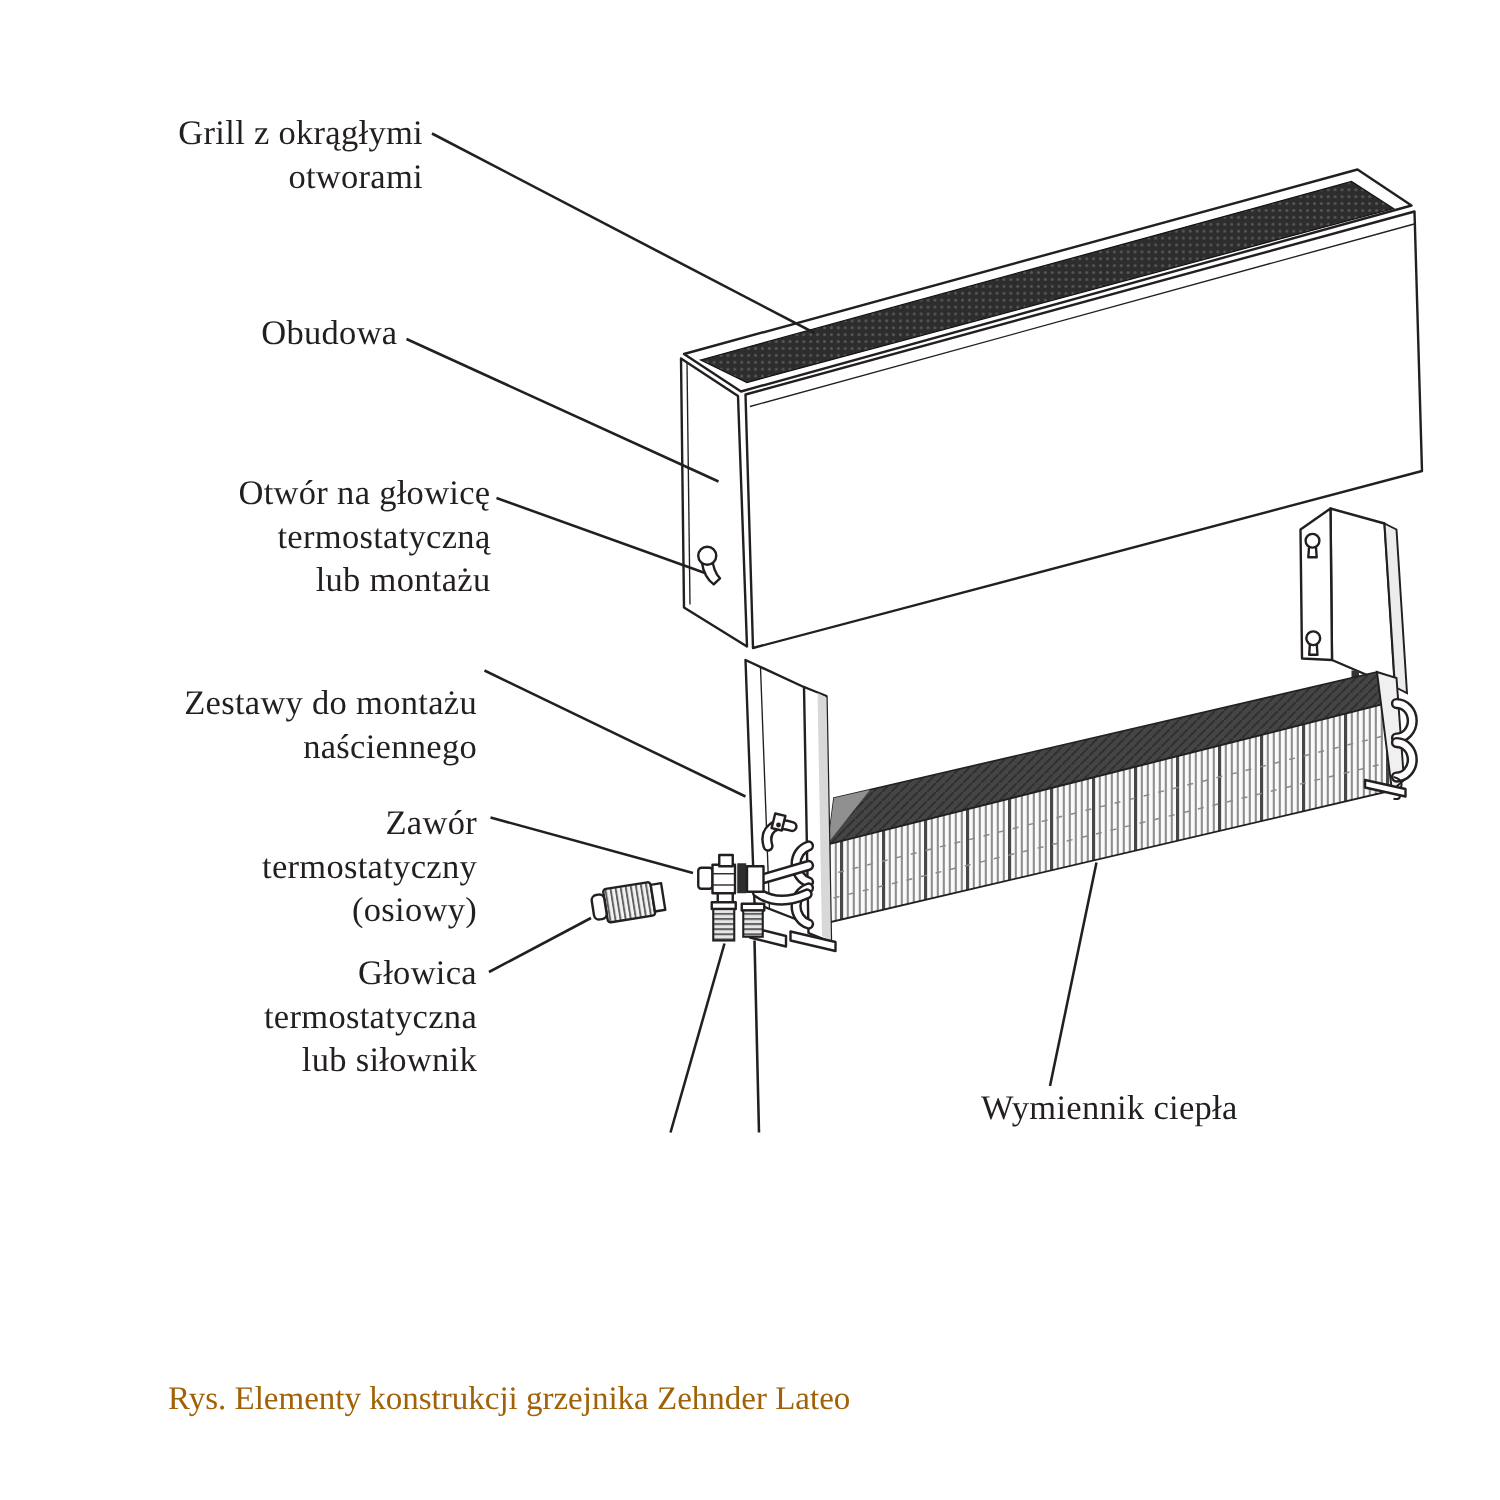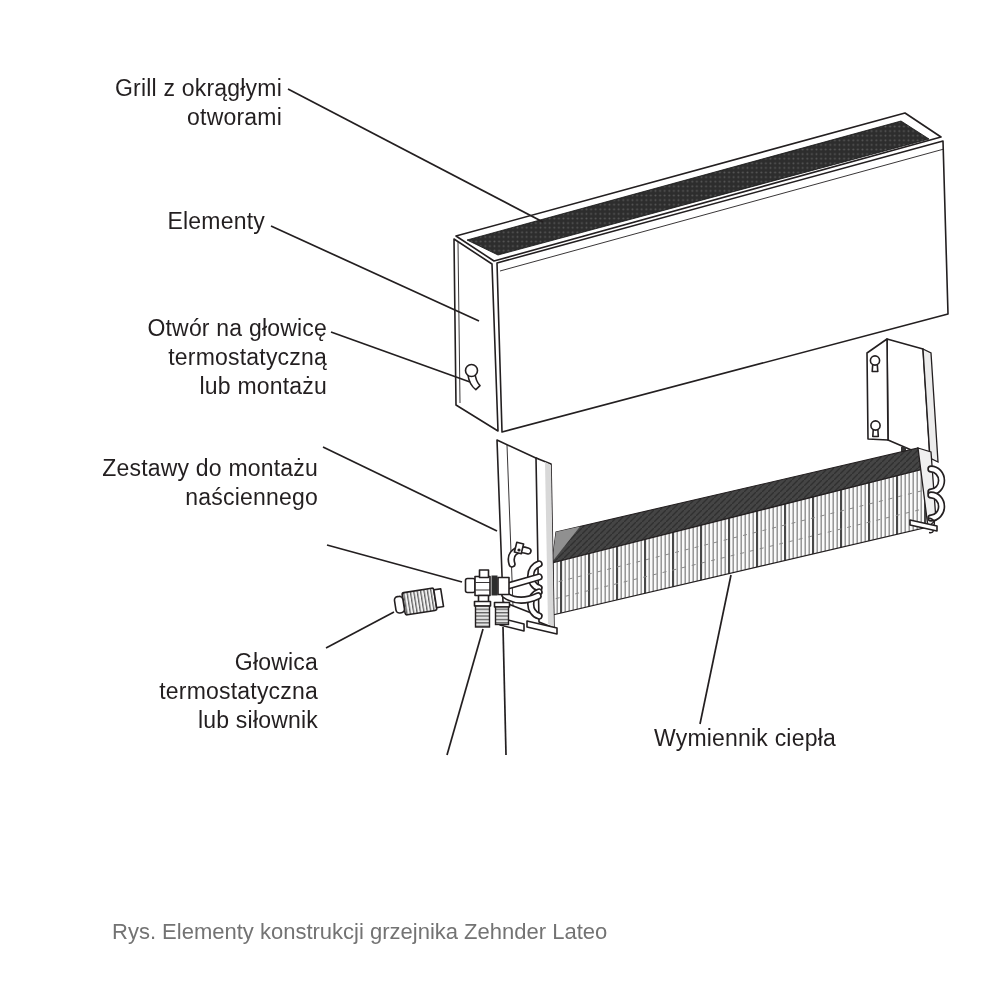--- a/index.html
+++ b/index.html
@@ -1,22 +1,22 @@
 <!DOCTYPE html>
 <html><head>
 <meta charset="utf-8">
 <style>
   html,body{margin:0;padding:0;background:#ffffff;}
   #stage{position:relative;width:1000px;height:1000px;background:#ffffff;overflow:hidden;
-         font-family:Liberation Sans, sans-serif;}
+         font-family:Liberation Serif, serif;}
   #drawing{position:absolute;left:0;top:0;}
   .lbl{position:absolute;font-size:23px;line-height:29px;color:#231f20;
        white-space:pre-line;letter-spacing:0.2px;}
   .lbl.r{text-align:right;}
-  .caption{position:absolute;font-size:22px;color:#737373;white-space:pre;}
+  .caption{position:absolute;font-size:22px;color:#a16207;white-space:pre;}
   .shape{fill:#ffffff;stroke:#231f20;stroke-width:1.6;stroke-linejoin:round;}
   .thin{stroke:#231f20;stroke-width:0.9;fill:none;}
   .pipe-out{fill:none;stroke:#231f20;stroke-width:7.5;stroke-linecap:round;}
   .pipe-in{fill:none;stroke:#ffffff;stroke-width:4.2;stroke-linecap:round;}
 </style>
 </head>
 <body>
 
 <div id="stage">
 
@@ -139,25 +139,28 @@
     <line x1="327" y1="545" x2="462" y2="582"></line>
     <line x1="326" y1="648" x2="394" y2="612"></line>
     <line x1="447" y1="755" x2="483" y2="629"></line>
     <line x1="506" y1="755" x2="503" y2="627"></line>
     <line x1="700" y1="724" x2="731" y2="575"></line>
   </g>
 </svg>
 
   <div class="lbl r" style="top:74px; right:718px;">Grill z okrągłymi
 otworami</div>
-  <div class="lbl r" style="top:207px; right:735px;">Elementy</div>
+  <div class="lbl r" style="top:207px; right:735px;">Obudowa</div>
   <div class="lbl r" style="top:314px; right:673px;">Otwór na głowicę
 termostatyczną
 lub montażu</div>
   <div class="lbl r" style="top:454px; right:682px;">Zestawy do montażu
 naściennego</div>
-  <div class="lbl r" style="top:648px; right:682px;">Głowica
+  <div class="lbl r" style="top:534px; right:682px;">Zawór
+termostatyczny
+(osiowy)</div>
+  <div class="lbl r" style="top:634px; right:682px;">Głowica
 termostatyczna
 lub siłownik</div>
   <div class="lbl" style="top:724px; left:630px;margin-left:24px;">Wymiennik ciepła</div>
 
   <div class="caption" style="top:919px; left:112px;">Rys. Elementy konstrukcji grzejnika Zehnder Lateo</div>
 </div>
 
 </body></html>

